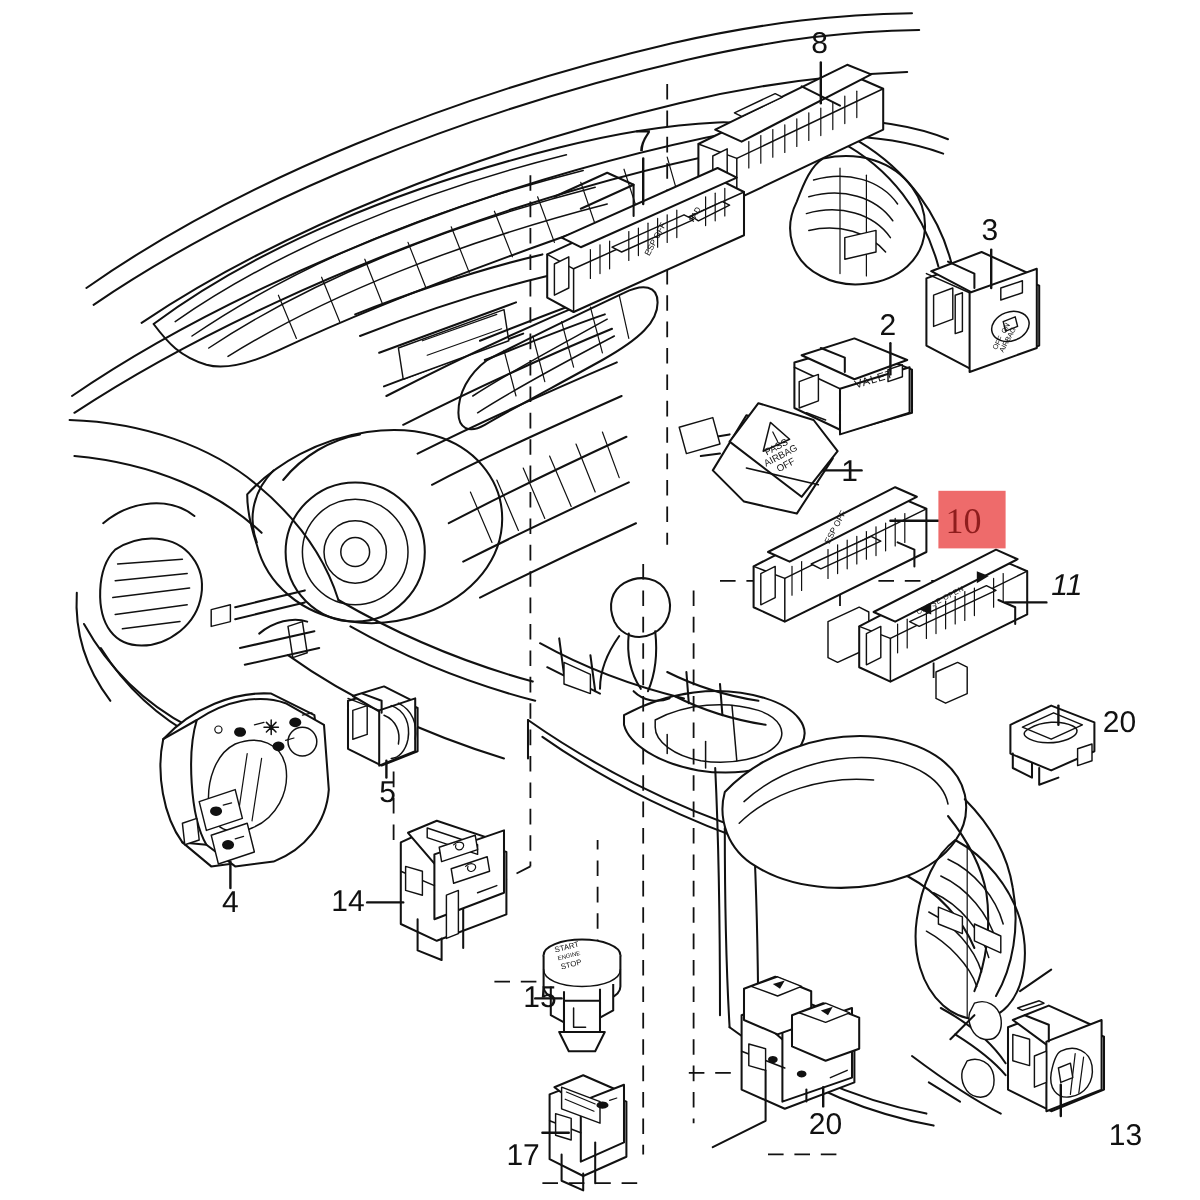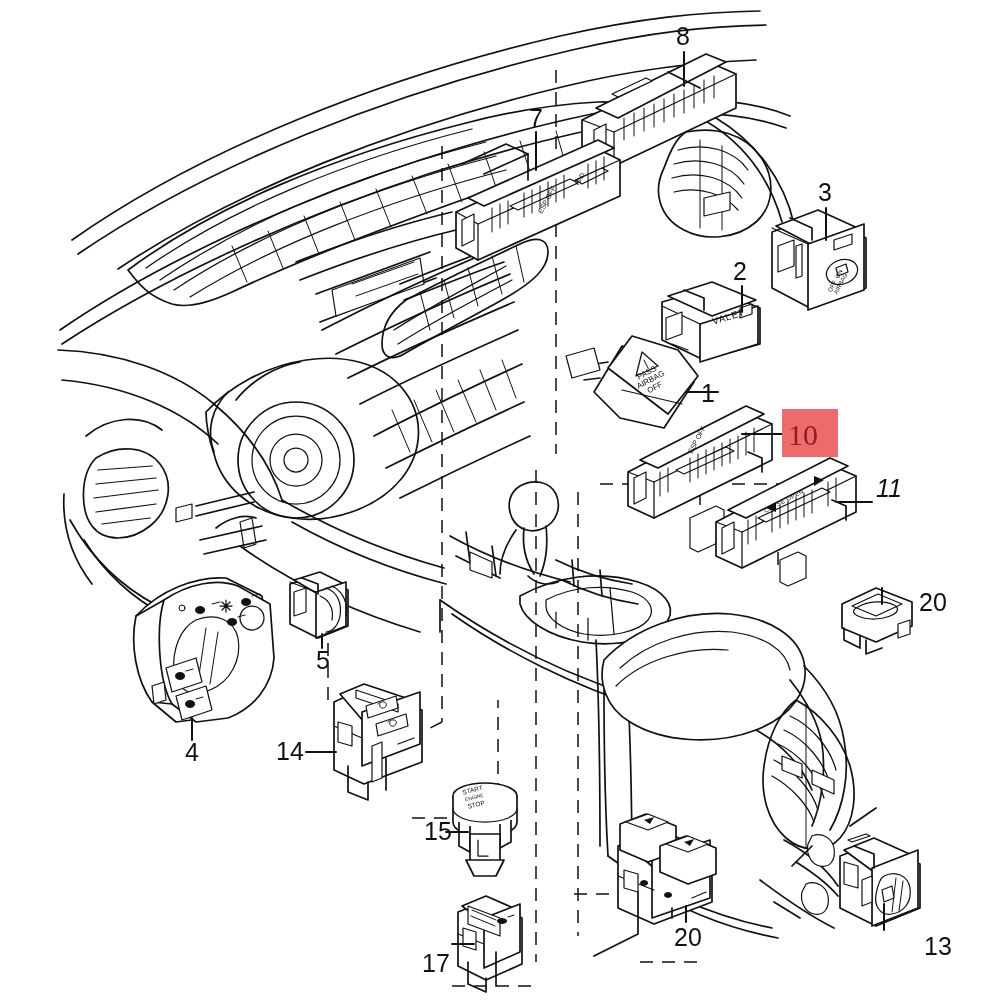--- a/index.html
+++ b/index.html
@@ -545,21 +545,21 @@
   <div class="num" style="left:733px;top:259px;">2</div>
   <div class="num" style="left:818px;top:180px;">3</div>
   <div class="num" style="left:185px;top:740px;">4</div>
   <div class="num" style="left:316px;top:648px;">5</div>
   <div class="num" style="left:529px;top:106px;">7</div>
   <div class="num" style="left:676px;top:24px;">8</div>
   <div class="num hl" style="left:788px;top:420px;font-size:30px;font-family:Liberation Serif, serif;">10</div>
   <div class="num" style="left:876px;top:476px;font-style:italic;">11</div>
   <div class="num" style="left:924px;top:934px;">13</div>
   <div class="num" style="left:276px;top:739px;text-align:center;">14</div>
-  <div class="num" style="left:424px;top:819px;">15</div>
+  <div class="num" style="left:436px;top:819px;">15</div>
   <div class="num" style="left:674px;top:925px;">20</div>
   <div class="num" style="left:422px;top:951px;">17</div>
   <div class="num" style="left:919px;top:559px;margin-top:31px;">20</div>
 
   <div class="swtxt" style="left:636px;top:368px;font-size:8px;text-align:center;transform:rotate(-28deg);">PASS<br>AIRBAG<br>OFF</div>
 
   <div class="swtxt" style="left:712px;top:312px;font-size:9.5px;letter-spacing:0.8px;transform:rotate(-17deg);">VALET</div>
 
   <div class="swtxt" style="left:826px;top:276px;font-size:6px;text-align:center;transform:rotate(-62deg);">OFF&nbsp;&nbsp;ON<br>AIRBAG</div>
 

